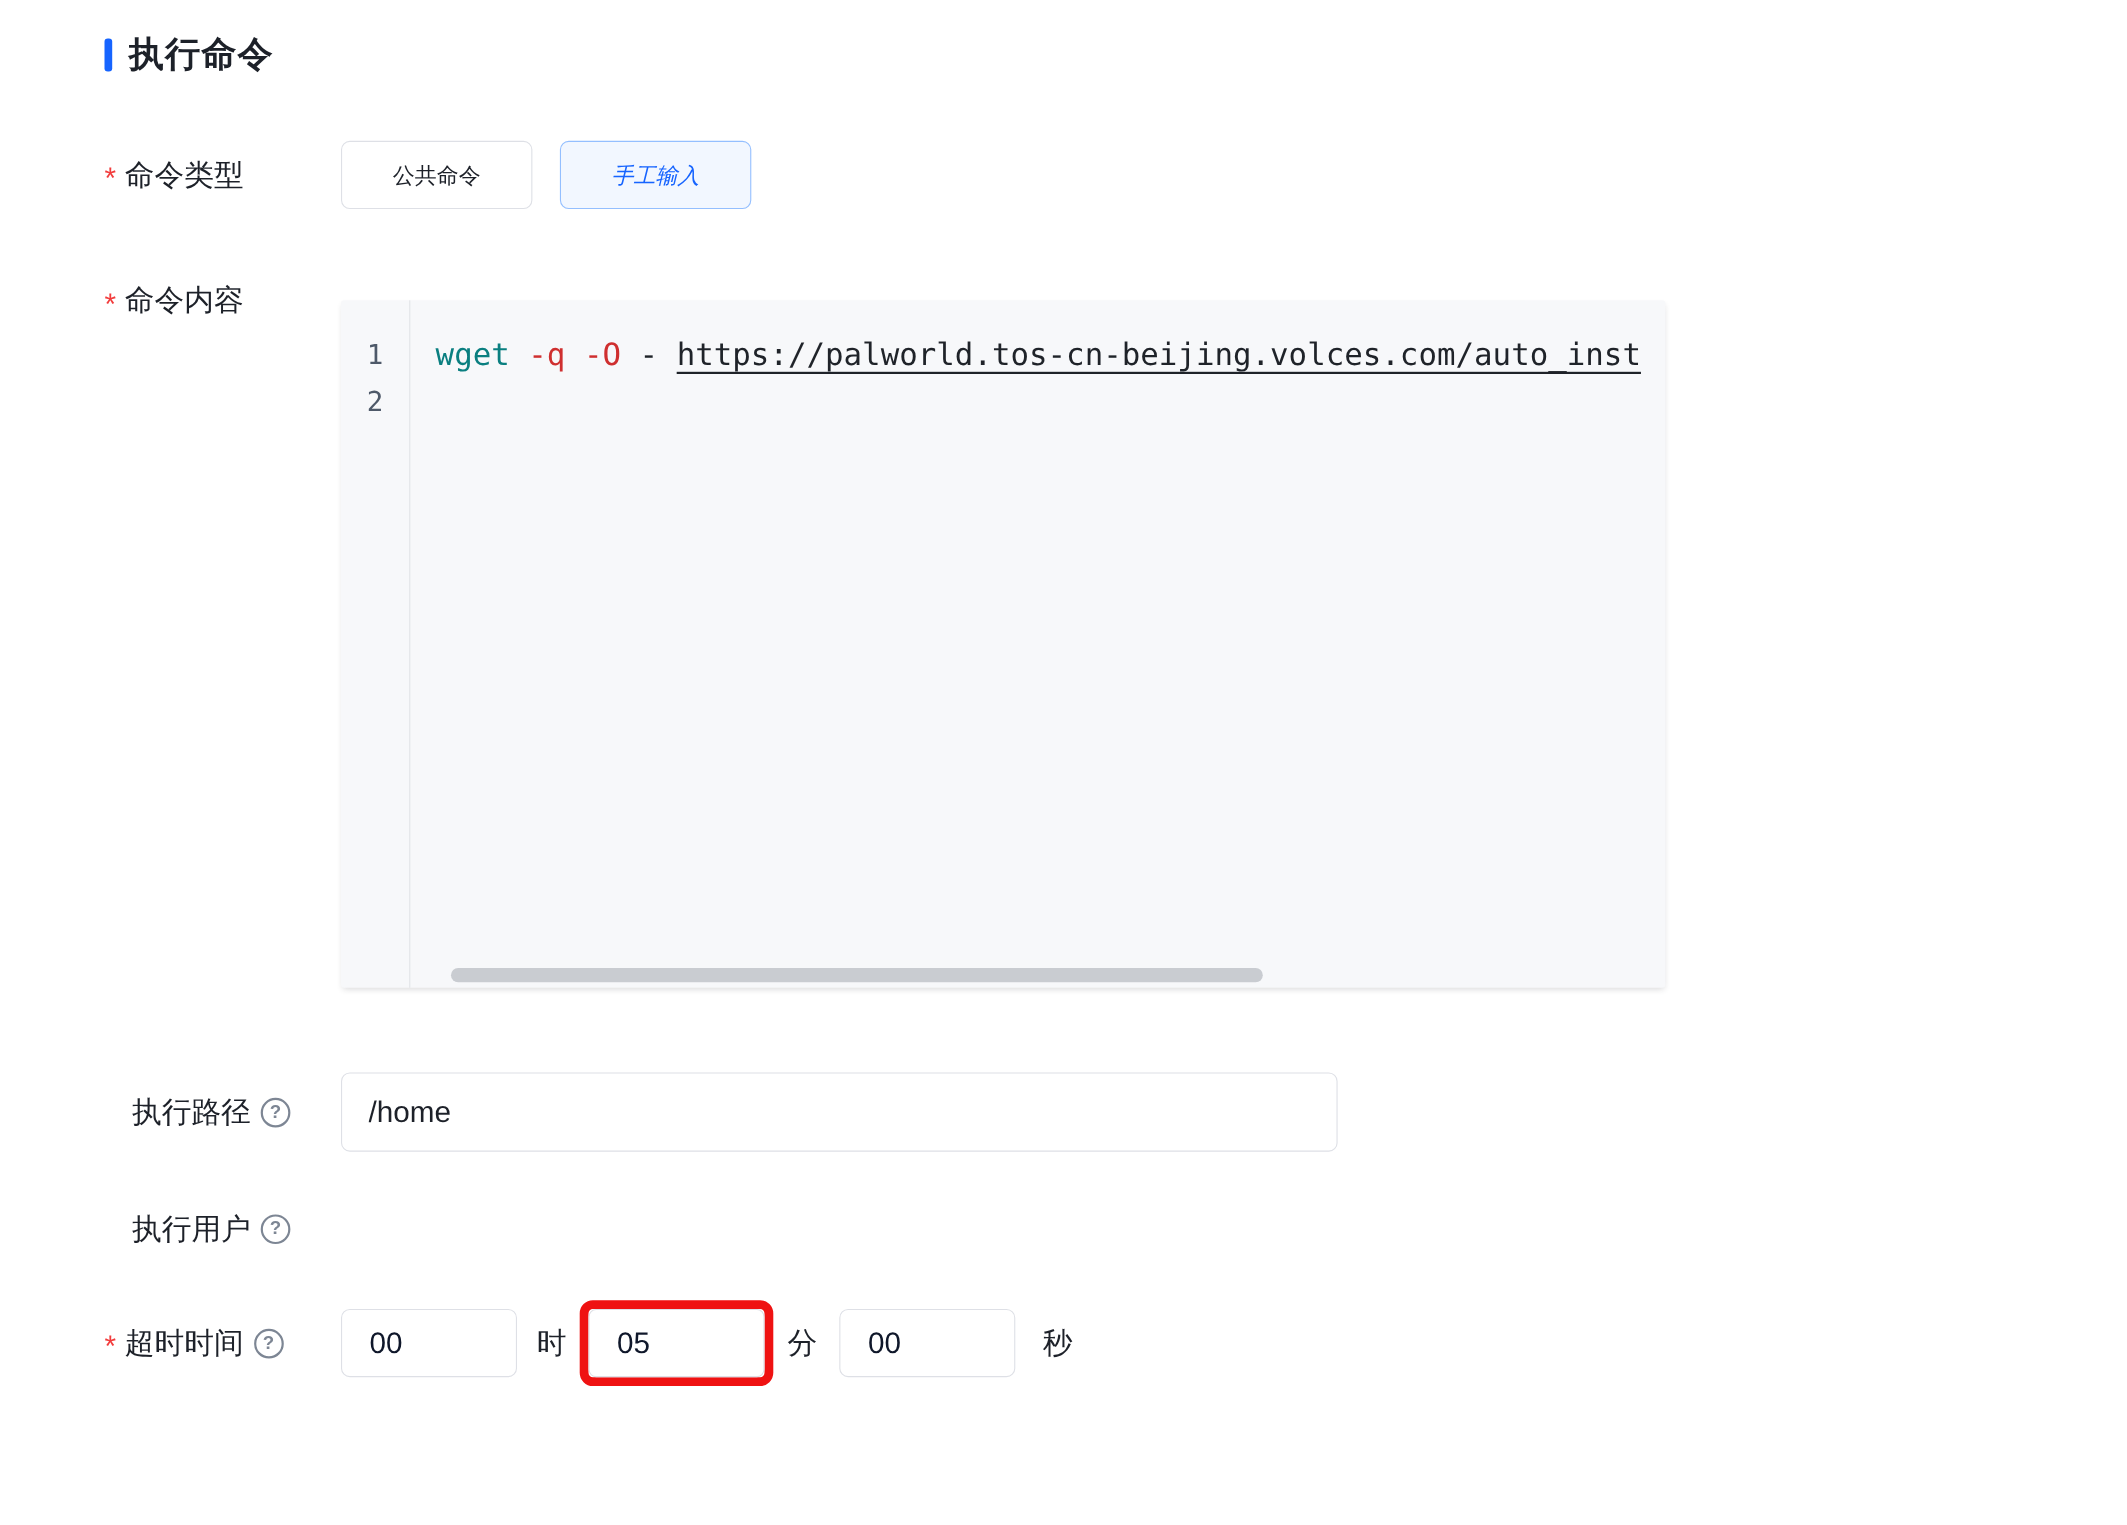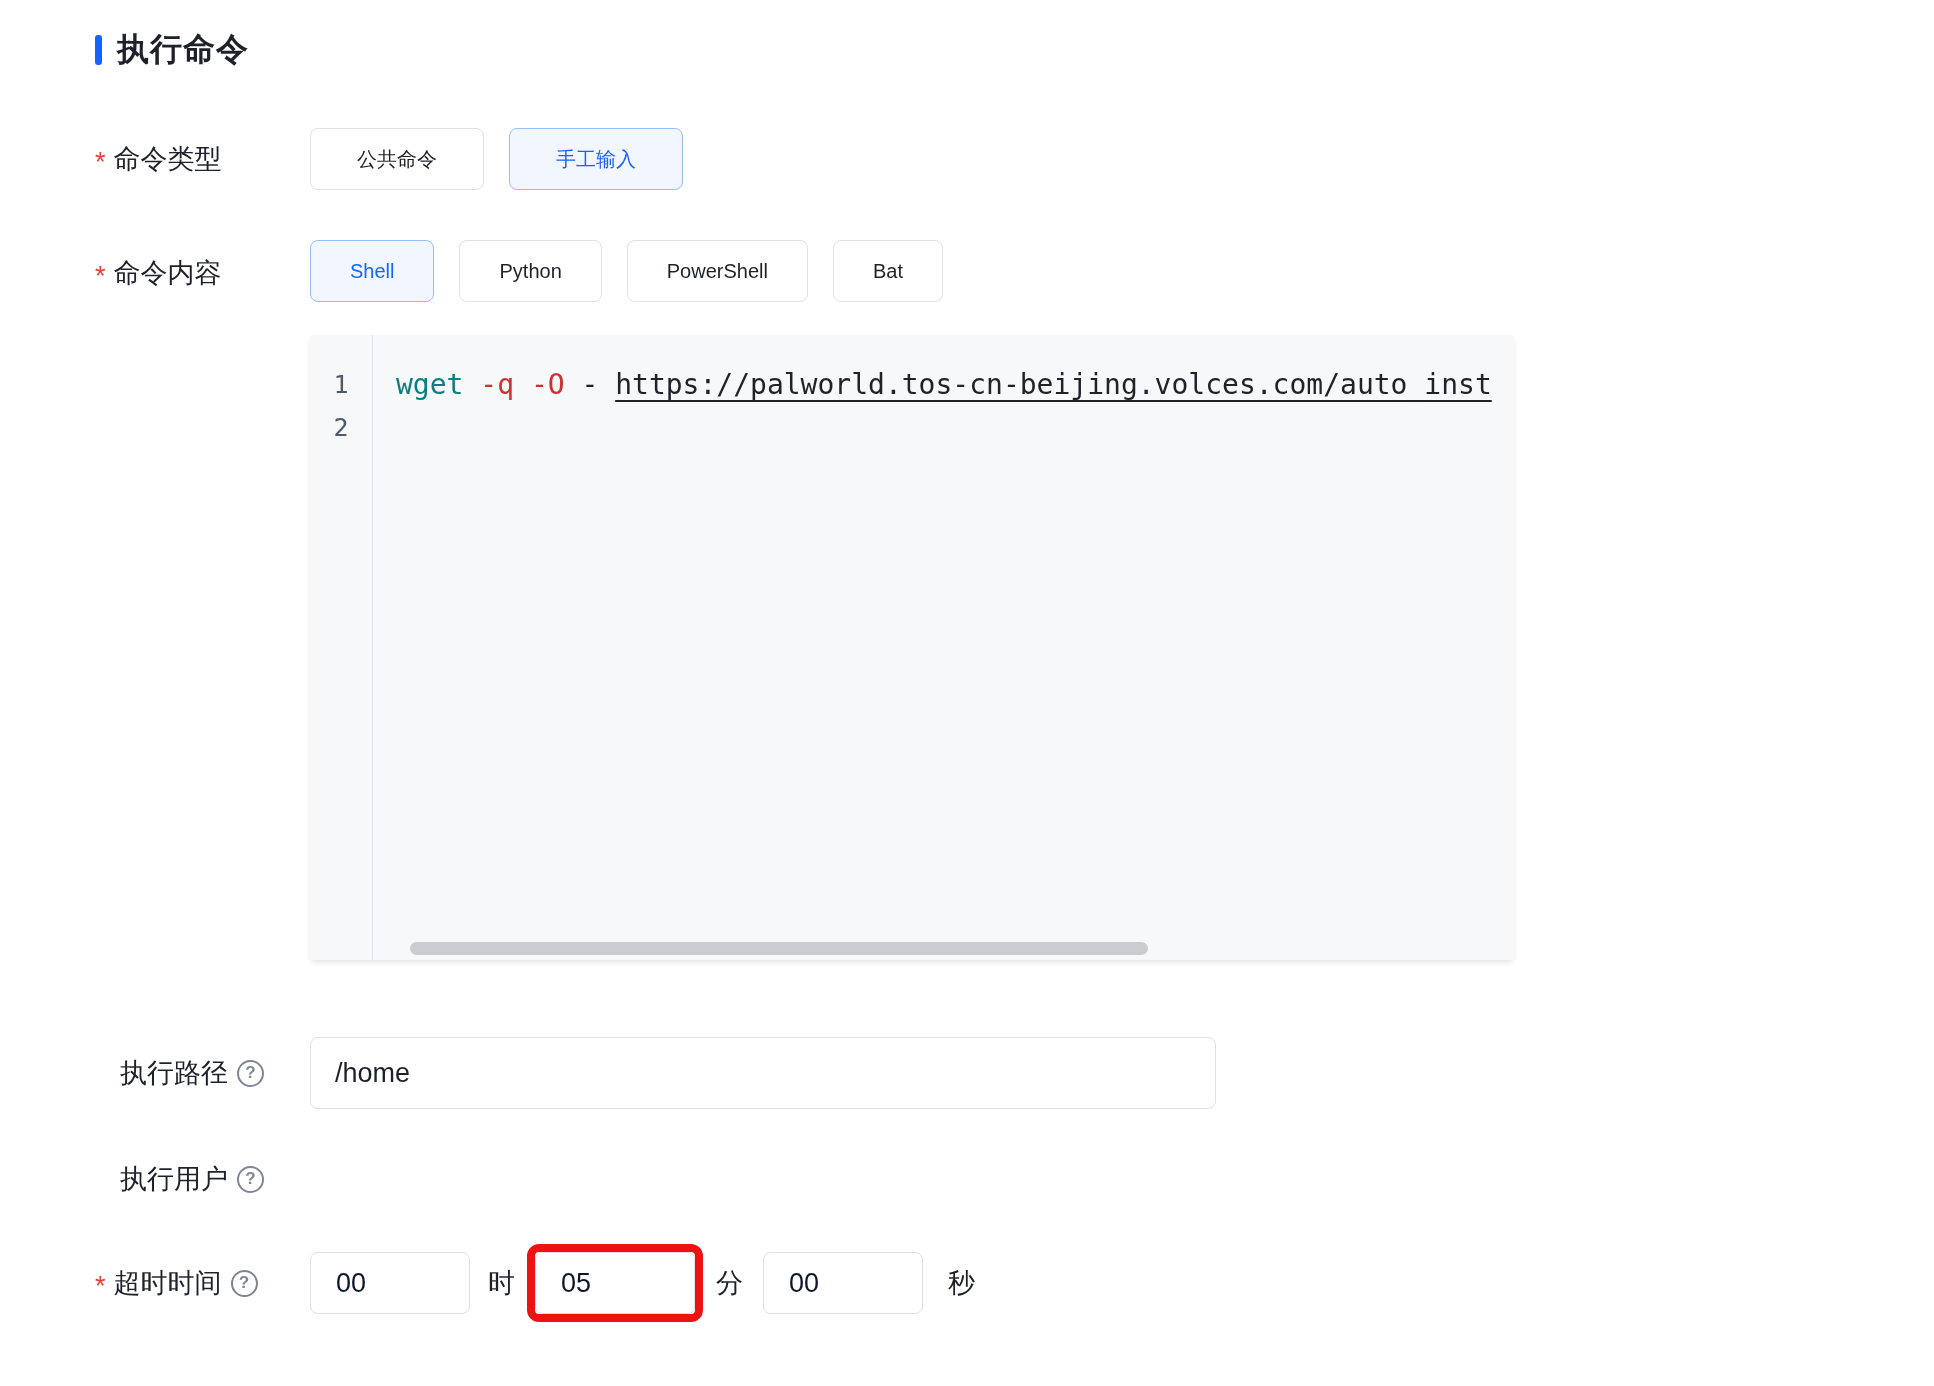--- a/index.html
+++ b/index.html
@@ -22,21 +22,21 @@
   .req { color:#f23c3c; margin-right:8px; font-size:27px; line-height:1; padding-top:6px; }
   .help-icon { width:27px; height:27px; border:2px solid #7d8694; border-radius:50%;
     color:#7d8694; font-size:17px; font-weight:bold; display:inline-flex;
     align-items:center; justify-content:center; margin-left:9px; flex-shrink:0; }
 
   
   .btn-group { display:flex; }
   .opt-btn { height:62px; padding:0 46px; font-size:20px; color:#1d2129; background:#fff;
     border:1px solid #dee0e6; border-radius:8px; margin-right:25px; cursor:pointer;
     font-family:"Liberation Sans", sans-serif; }
-  .opt-btn.selected { background:#f2f7ff; border-color:#94bfff; color:#1664ff; }
+  .opt-btn.selected { background:#f2f7ff; border-color:#94bfff; color:#1664ff;font-style:italic; }
   .lang-btn { padding:0 39px; }
 
   
   .editor-col { display:flex; flex-direction:column; }
   .editor { position:relative; width:1204px; height:625px; background:#f7f8fa;
     border-radius:3px; margin-top:33px; display:flex;
     box-shadow:0 3px 6px -2px rgba(31,35,41,0.18); }
   .gutter { width:63px; flex-shrink:0; border-right:1px solid #e2e4e8; padding-top:28px; }
   .ln { height:43px; line-height:43px; text-align:center; color:#4e5969;
     font-family:"DejaVu Sans Mono", monospace; font-size:25px; }
@@ -99,26 +99,20 @@
       <button class="opt-btn selected">手工输入</button>
     </div>
   </div>
 
   <div class="form-row row-content top-align">
     <div class="label-cell">
       <span class="req">*</span>
       <span>命令内容</span>
     </div>
     <div class="editor-col">
-      <div class="btn-group">
-        <button class="opt-btn lang-btn selected">Shell</button>
-        <button class="opt-btn lang-btn">Python</button>
-        <button class="opt-btn lang-btn">PowerShell</button>
-        <button class="opt-btn lang-btn">Bat</button>
-      </div>
 
       <div class="editor">
         <div class="gutter">
           <div class="ln">1</div>
           <div class="ln">2</div>
         </div>
         <div class="code-area">
           <div class="code-line"><span class="tok teal">wget</span><span class="tok"> </span><span class="tok red">-q</span><span class="tok"> </span><span class="tok red">-O</span><span class="tok"> - </span><span class="tok url">https://palworld.tos-cn-beijing.volces.com/auto_inst</span></div>
         </div>
         <div class="hscroll"></div>

